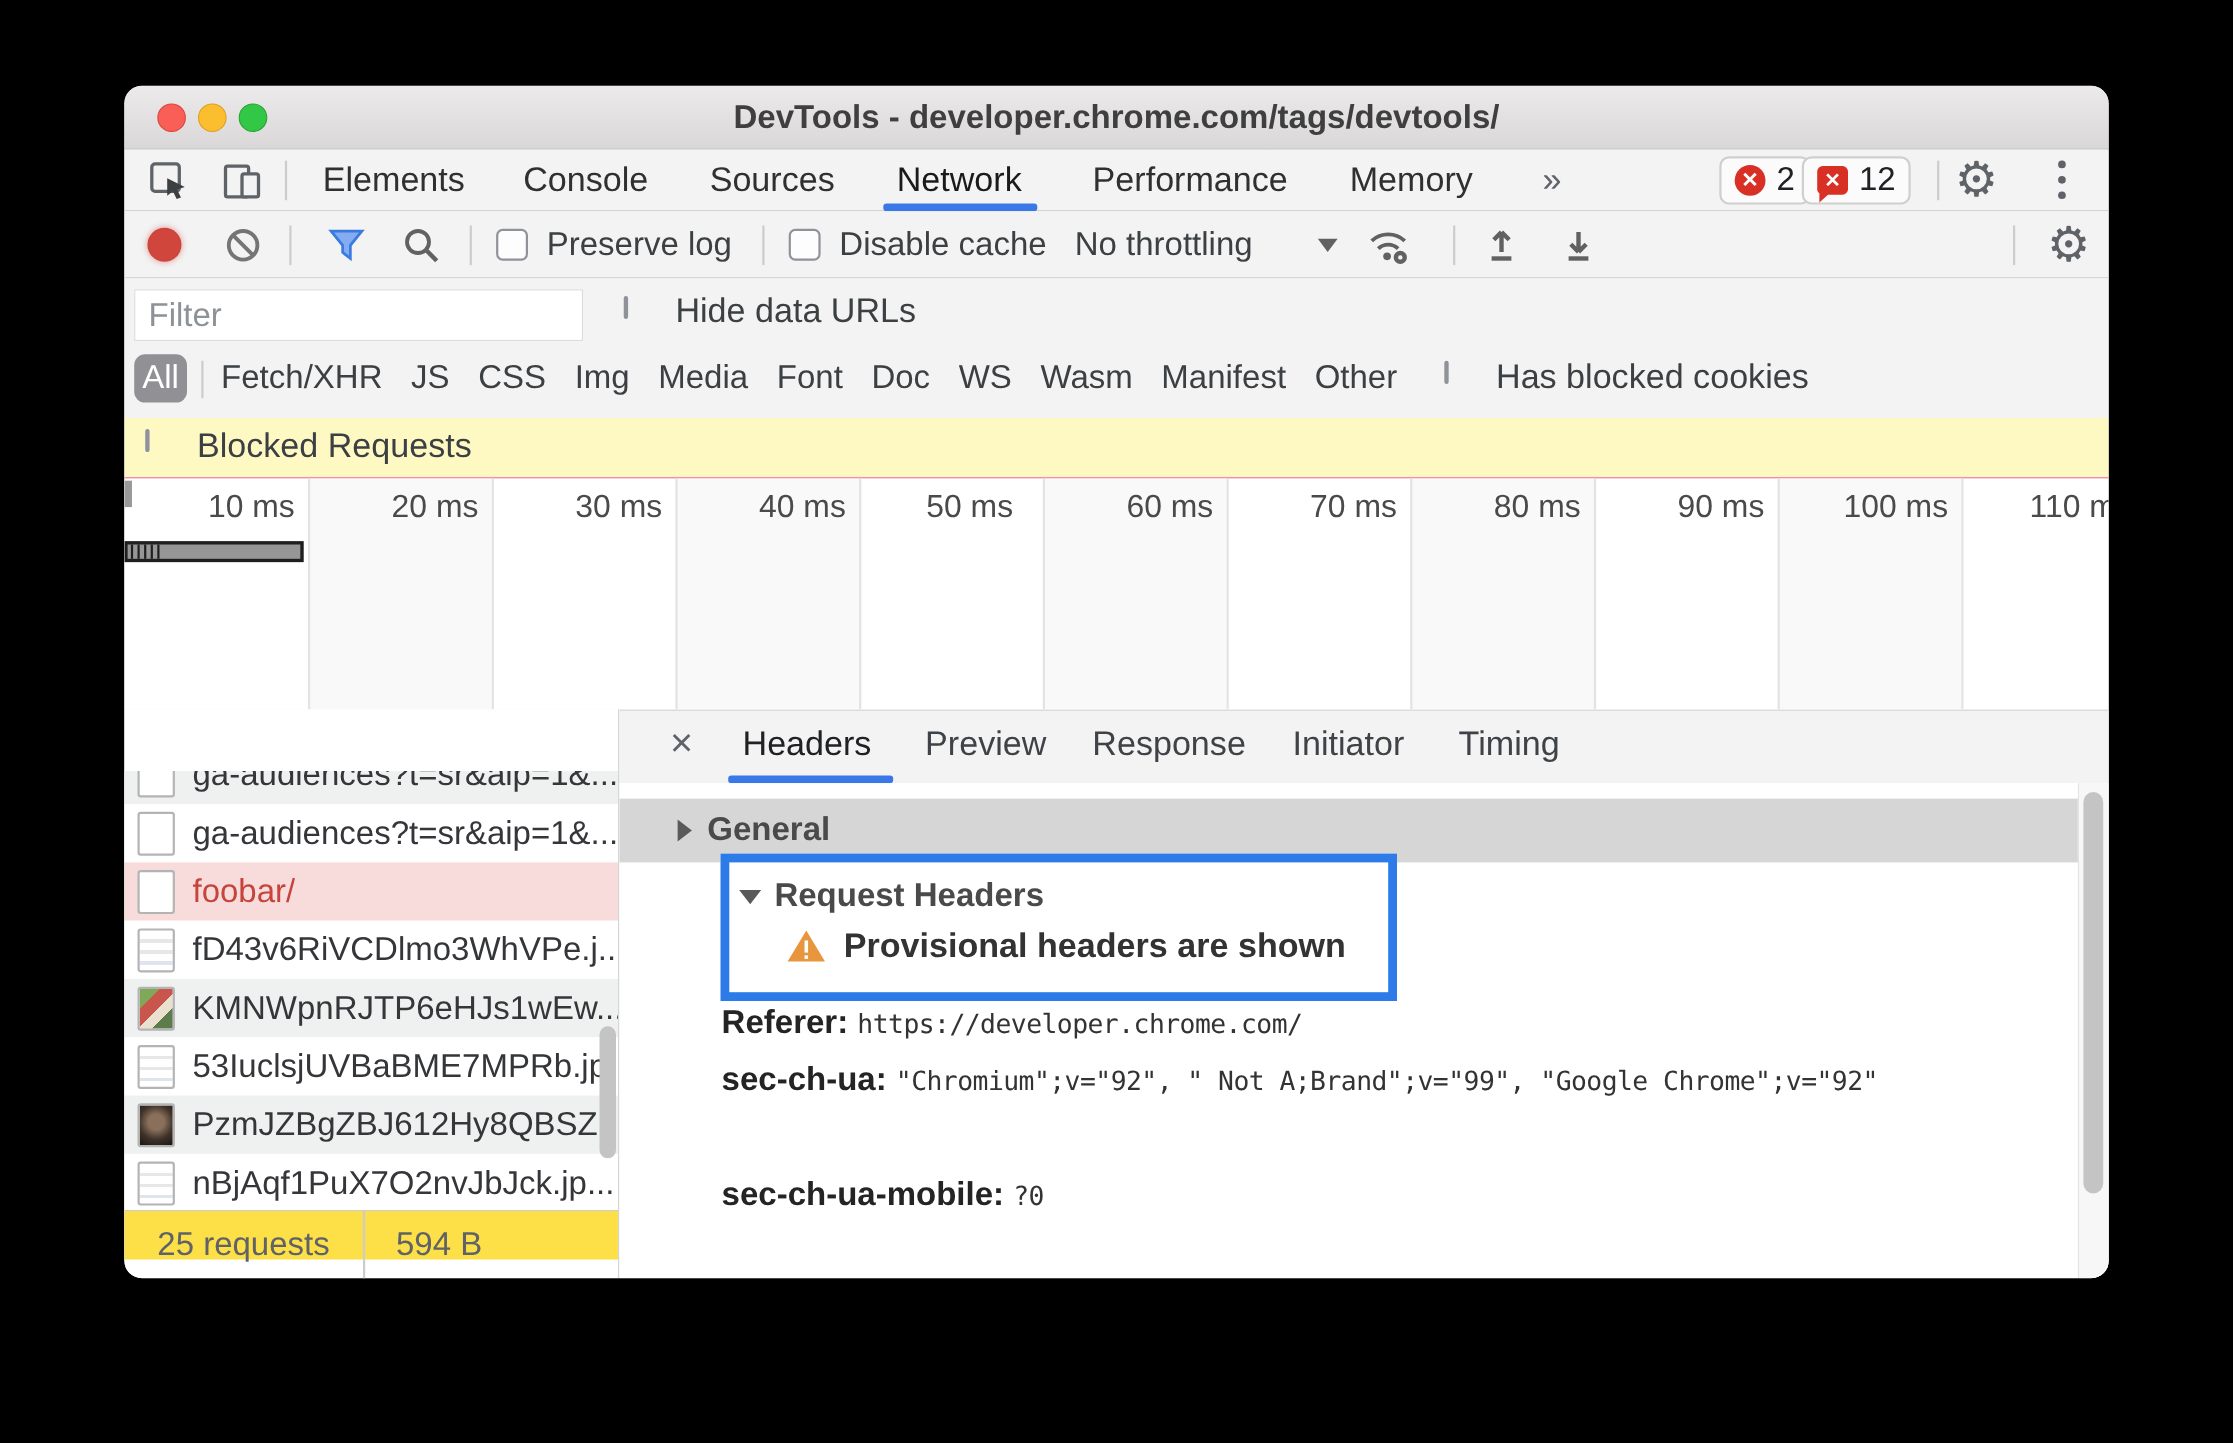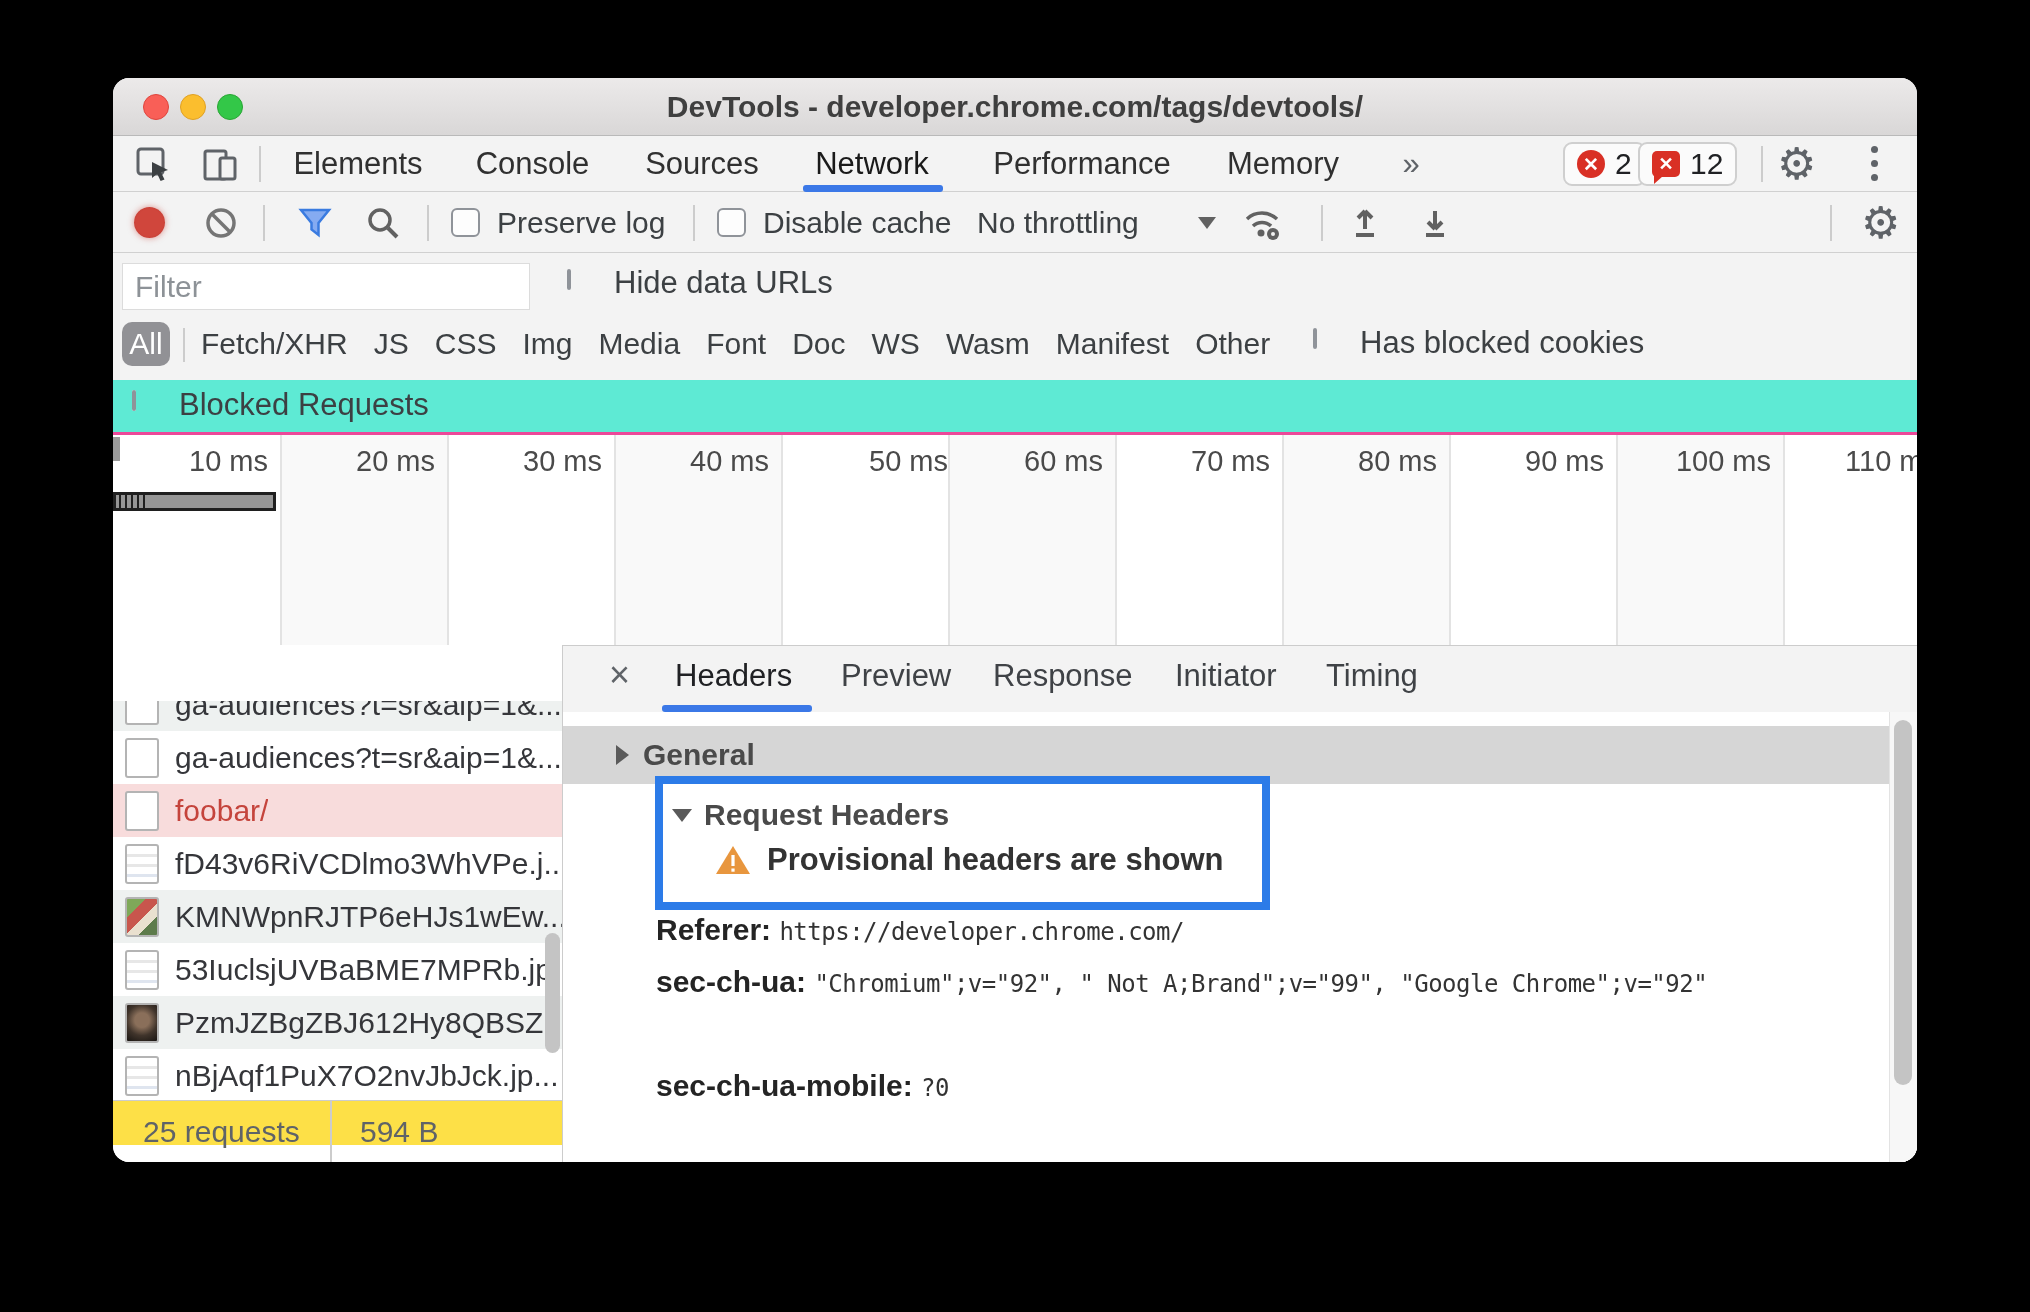--- a/index.html
+++ b/index.html
@@ -43,22 +43,22 @@
   .filterrow{position:absolute;left:0;top:175px;width:100%;height:67px;background:#f3f3f3;}
   .finput{position:absolute;left:9px;top:10px;width:408px;height:47px;border:1px solid #dcdcdc;
     background:#fff;font-size:30px;color:#202124;padding:0 0 0 12px;box-sizing:border-box;outline:none;
     font-family:"Liberation Sans",sans-serif;}
   .finput::placeholder{color:#8d9297;}
   .chiprow{position:absolute;left:0;top:242px;width:100%;height:60px;background:#f3f3f3;}
   .allpill{position:absolute;left:9px;top:2px;width:48px;height:44px;background:#919195;border-radius:10px;
     color:#fff;font-size:30px;display:flex;align-items:center;justify-content:center;}
   .chips{position:absolute;left:88px;top:0;height:48px;display:flex;align-items:center;gap:26px;}
   .chip{font-size:30px;color:#3c4043;white-space:nowrap;}
-  .blockedrow{position:absolute;left:0;top:302px;width:100%;height:55px;background:#5eead4;
-    border-bottom:3px solid #ec4899;box-sizing:border-box;}
+  .blockedrow{position:absolute;left:0;top:302px;width:100%;height:55px;background:#fef9c3;
+    border-bottom:1px solid #ec4899;box-sizing:border-box;}
   
   .timeline{position:absolute;left:0;top:357px;width:100%;height:210px;background:#fff;overflow:hidden;}
   .tcol{position:absolute;top:0;height:210px;}
   .tcol.shade{background:#f9f9f9;}
   .tgrid{position:absolute;top:0;width:2px;height:210px;background:#e3e3e3;}
   .ttick{position:absolute;top:10px;width:150px;text-align:right;font-size:29px;color:#4a4a4a;}
   .thandle{position:absolute;left:0;top:2px;width:7px;height:24px;background:#9a9a9a;}
   .obar{position:absolute;left:0;top:57px;width:163px;height:19px;background:#969696;
     border:3px solid #1f1f1f;box-sizing:border-box;}
   .obar i{position:absolute;top:0;width:2px;height:100%;background:#1f1f1f;}
@@ -274,21 +274,21 @@
     <span class="tgrid" style="left:835px;"></span>
     <span class="tgrid" style="left:1002px;"></span>
     <span class="tgrid" style="left:1169px;"></span>
     <span class="tgrid" style="left:1336px;"></span>
     <span class="tgrid" style="left:1503px;"></span>
     <span class="tgrid" style="left:1670px;"></span>
     <span class="ttick" style="left:5px;">10 ms</span>
     <span class="ttick" style="left:172px;">20 ms</span>
     <span class="ttick" style="left:339px;">30 ms</span>
     <span class="ttick" style="left:506px;">40 ms</span>
-    <span class="ttick" style="left:685px;">50 ms</span>
+    <span class="ttick" style="left:658px;">50 ms</span>
     <span class="ttick" style="left:840px;">60 ms</span>
     <span class="ttick" style="left:1007px;">70 ms</span>
     <span class="ttick" style="left:1174px;">80 ms</span>
     <span class="ttick" style="left:1341px;">90 ms</span>
     <span class="ttick" style="left:1508px;">100 ms</span>
     <span class="ttick" style="left:1675px;">110 ms</span>
     <span class="thandle"></span>
     <span class="obar">
       <i style="left:3px;"></i>
         <i style="left:9px;"></i>

